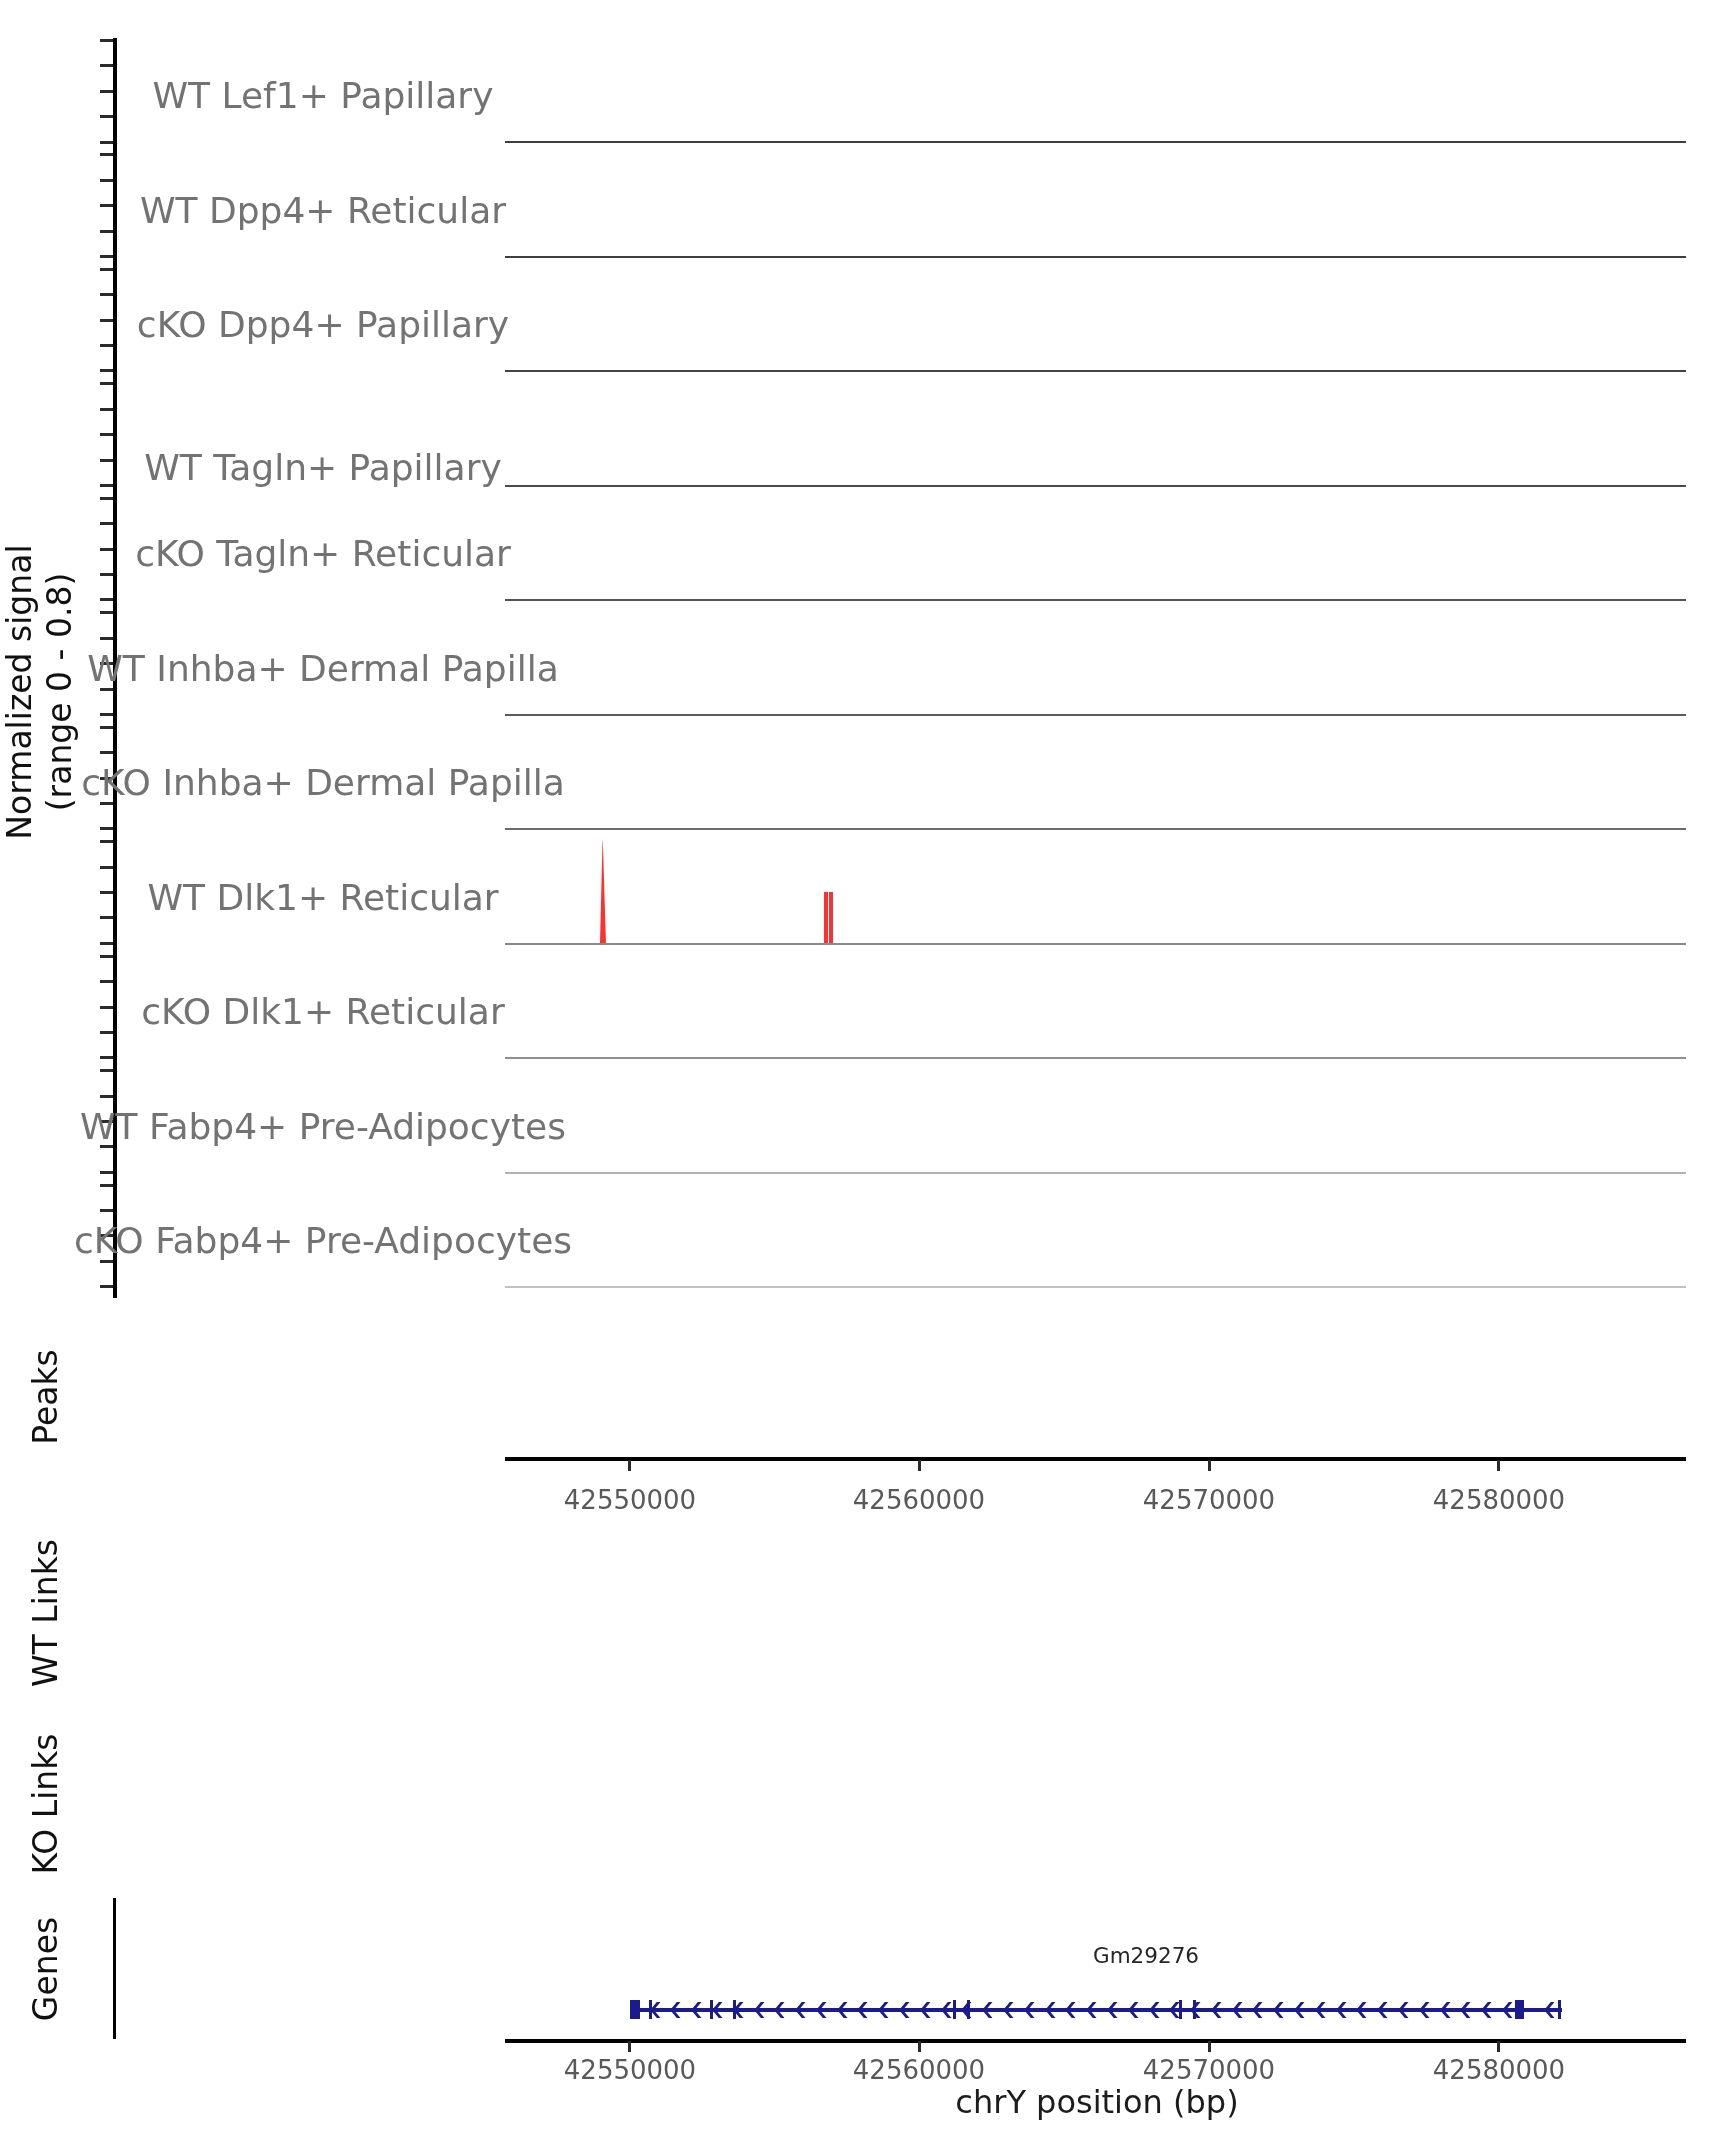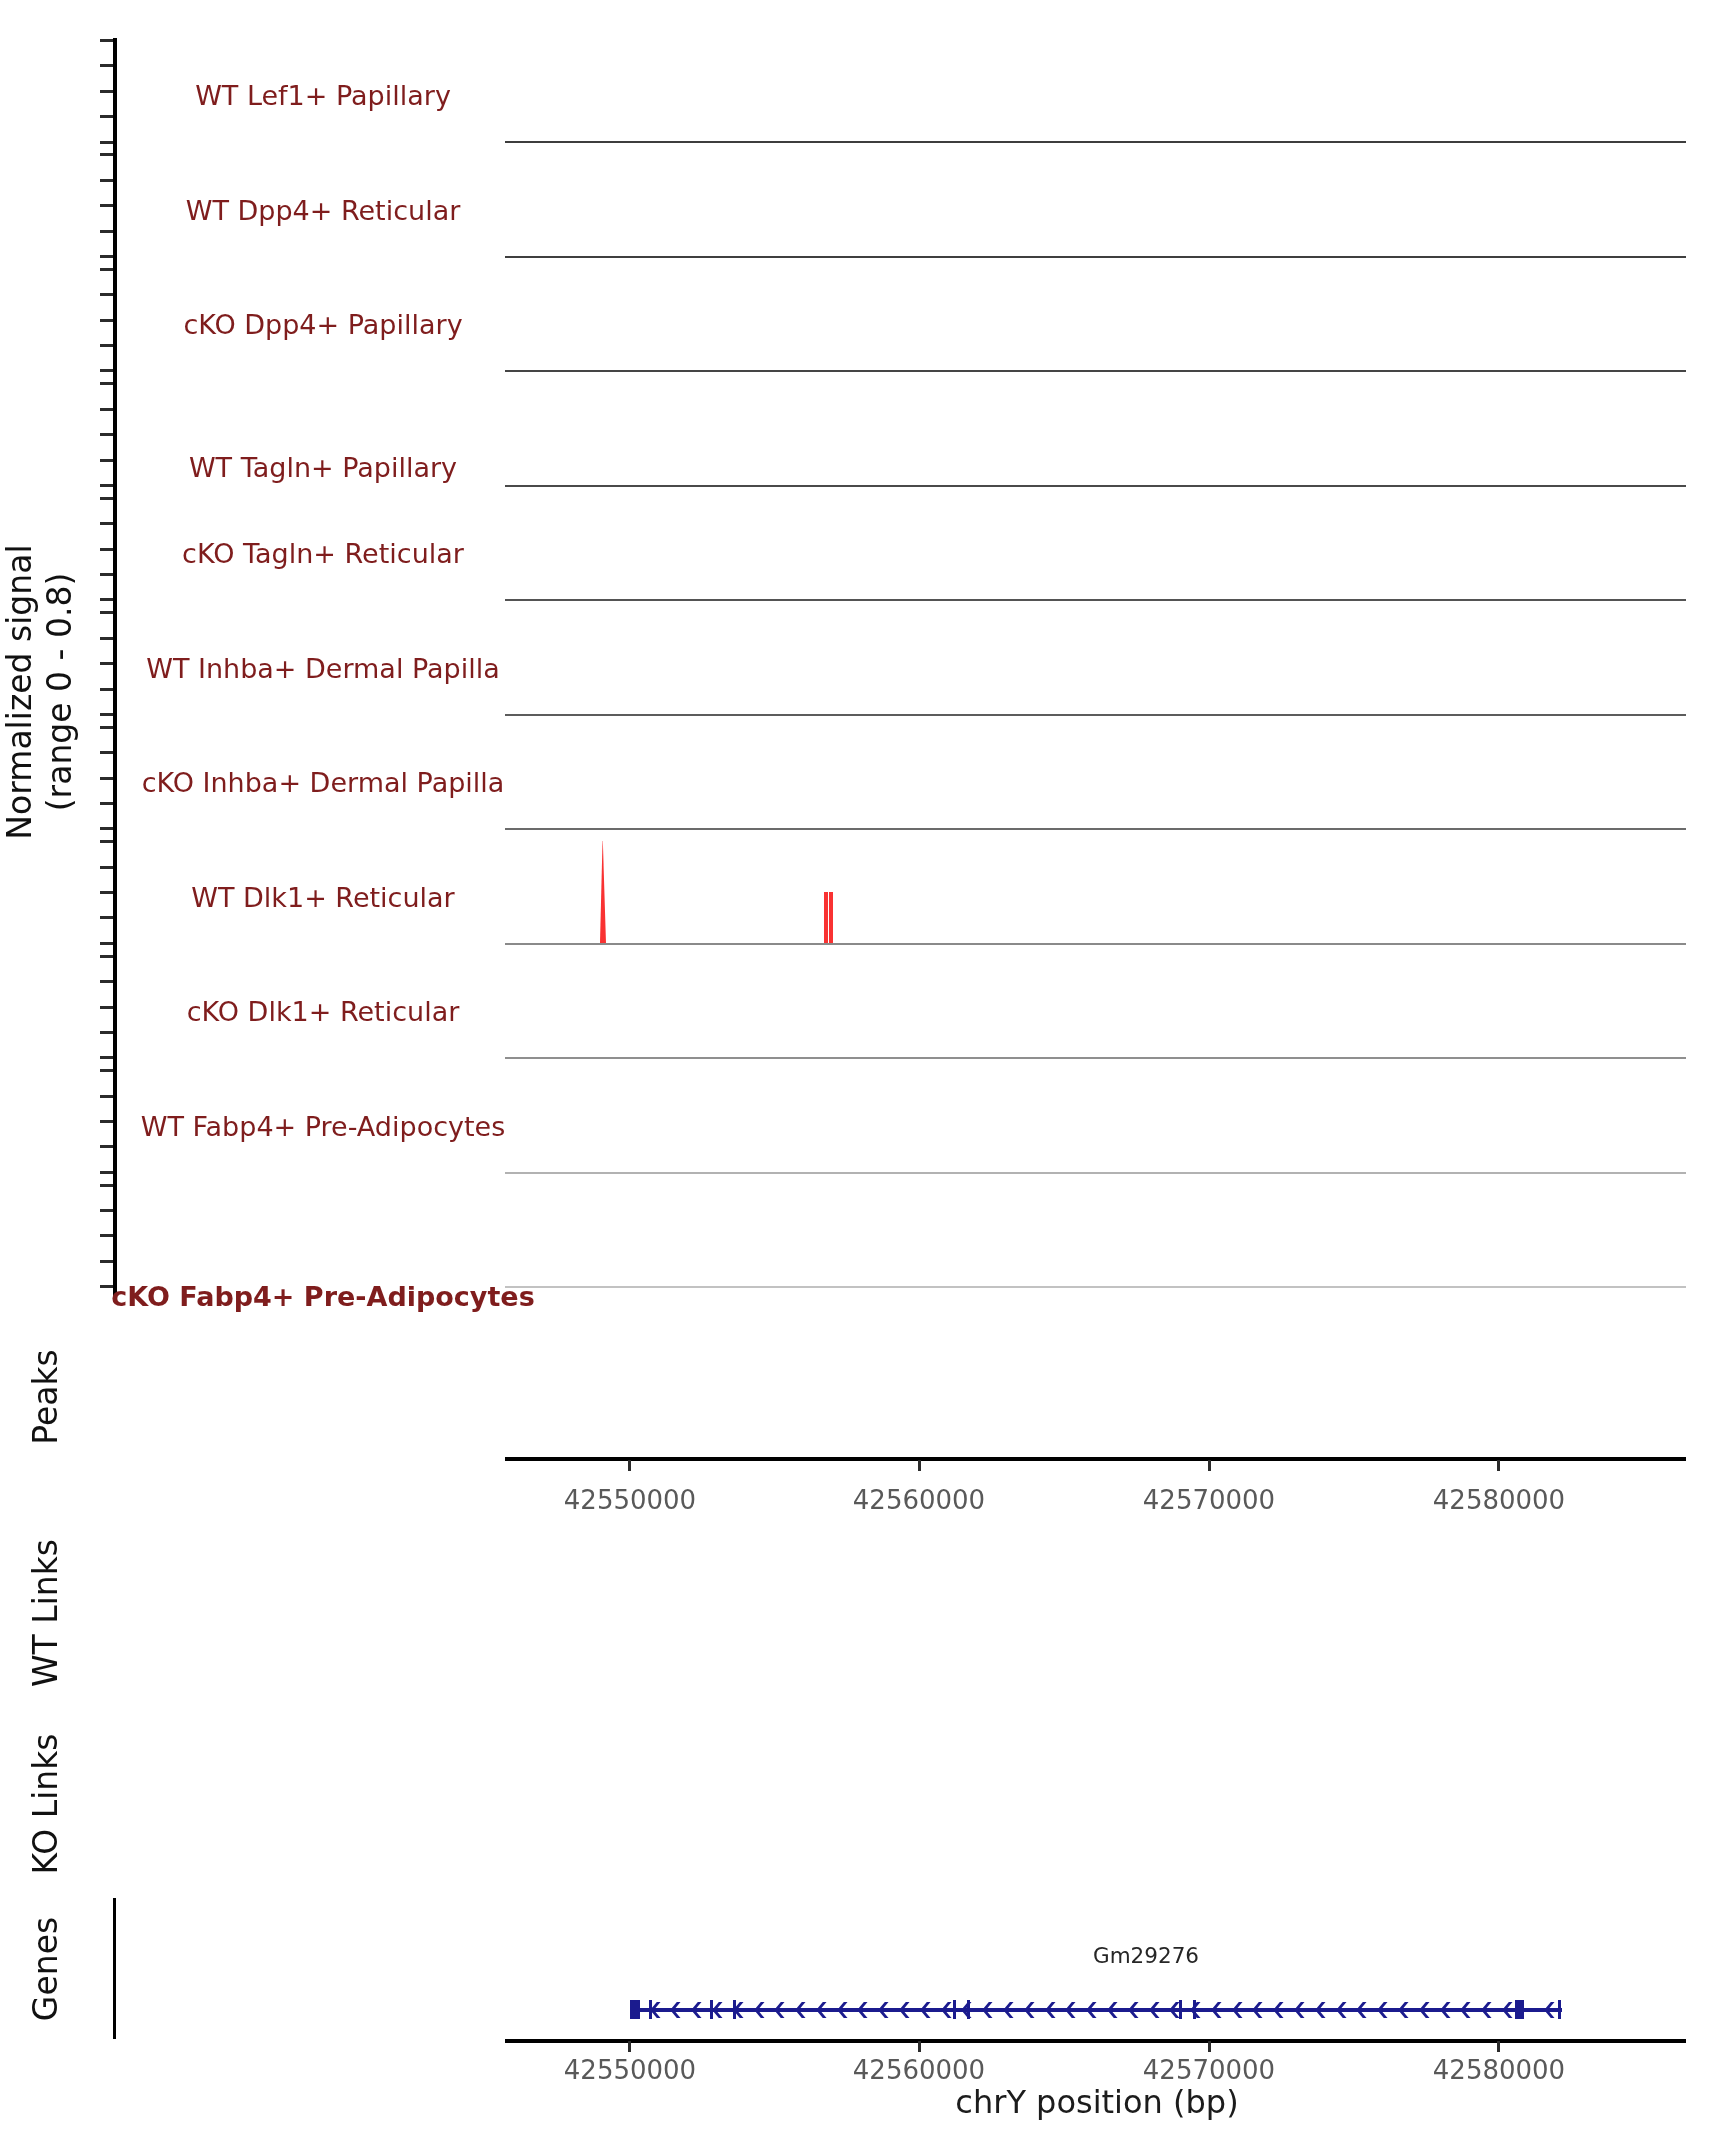--- a/index.html
+++ b/index.html
@@ -1,21 +1,21 @@
 <!DOCTYPE html>
 <html style="font-size:11.5px"><head>
 <meta charset="utf-8">
 <style>
   html,body{margin:0;padding:0;background:#ffffff;}
   body{width:1721px;height:2151px;position:relative;font-family:"DejaVu Sans","Liberation Sans",sans-serif;}
   #fig{position:absolute;left:0;top:0;width:1721px;height:2151px;background:#fff;overflow:hidden;}
   .rot{position:absolute;transform:translate(-50%,-50%) rotate(-90deg);transform-origin:center center;white-space:nowrap;}
   .section-label{font-size:33px;color:#111;}
   .ylabel-group{font-size:33px;color:#111;text-align:center;line-height:40px;}
-  .track-label{position:absolute;transform:translate(-50%,-50%);font-size:27px;color:#7f1d1d;white-space:nowrap;}
+  .track-label{position:absolute;transform:translate(-50%,-50%);font-size:36px;color:#737373;white-space:nowrap;}
   .sep{position:absolute;height:2.2px;}
   .yaxis-line{position:absolute;background:#000;}
   .ytick{position:absolute;background:#2b2b2b;}
   .xaxis-line{position:absolute;background:#000;height:4.3px;}
   .xtick{position:absolute;background:#2b2b2b;width:2.9px;height:10.8px;}
   .xtick-label{position:absolute;transform:translateX(-50%);font-size:26px;color:#595959;white-space:nowrap;}
   .axis-title{position:absolute;transform:translateX(-50%);font-size:32px;color:#1c1c1c;white-space:nowrap;}
   .peak{position:absolute;}
   .gene-line{position:absolute;height:3.6px;}
   .chev{position:absolute;width:11.5px;height:16px;}
@@ -116,21 +116,21 @@
       <div class="sep" style="left: 505px; top: 943px; width: 1181px; background: rgb(138, 138, 138);"></div>
       <div class="track-label" style="left: 323px; top: 897px;">WT Dlk1+ Reticular</div>
       <div class="peak" style="left: 600px; top: 841px; width: 6px; height: 102px; background: rgb(249, 50, 50); clip-path: polygon(42% 0px, 47% 0px, 100% 100%, 0px 100%);"></div>
       <div class="peak" style="left: 824px; top: 892px; width: 3.5px; height: 51px; background: rgb(249, 50, 50);"></div>
       <div class="peak" style="left: 829px; top: 892px; width: 3.8px; height: 51px; background: rgb(249, 50, 50);"></div>
       <div class="sep" style="left: 505px; top: 1057px; width: 1181px; background: rgb(143, 143, 143);"></div>
       <div class="track-label" style="left: 323px; top: 1011px;">cKO Dlk1+ Reticular</div>
       <div class="sep" style="left: 505px; top: 1172px; width: 1181px; background: rgb(178, 178, 178);"></div>
       <div class="track-label" style="left: 323px; top: 1126px;">WT Fabp4+ Pre-Adipocytes</div>
       <div class="sep" style="left: 505px; top: 1286px; width: 1181px; background: rgb(194, 194, 194);"></div>
-      <div class="track-label" style="left: 323px; top: 1296px; font-weight: bold;">cKO Fabp4+ Pre-Adipocytes</div>
+      <div class="track-label" style="left: 323px; top: 1240px;">cKO Fabp4+ Pre-Adipocytes</div>
     </div>
 
   <div id="axis-mid">
       <div class="xaxis-line" style="left: 505px; top: 1457px; width: 1181px;"></div>
       <div class="xtick" style="left: 628px; top: 1460px;"></div>
       <div class="xtick-label" style="left: 630px; top: 1485px;">42550000</div>
       <div class="xtick" style="left: 918px; top: 1460px;"></div>
       <div class="xtick-label" style="left: 919px; top: 1485px;">42560000</div>
       <div class="xtick" style="left: 1208px; top: 1460px;"></div>
       <div class="xtick-label" style="left: 1209px; top: 1485px;">42570000</div>

